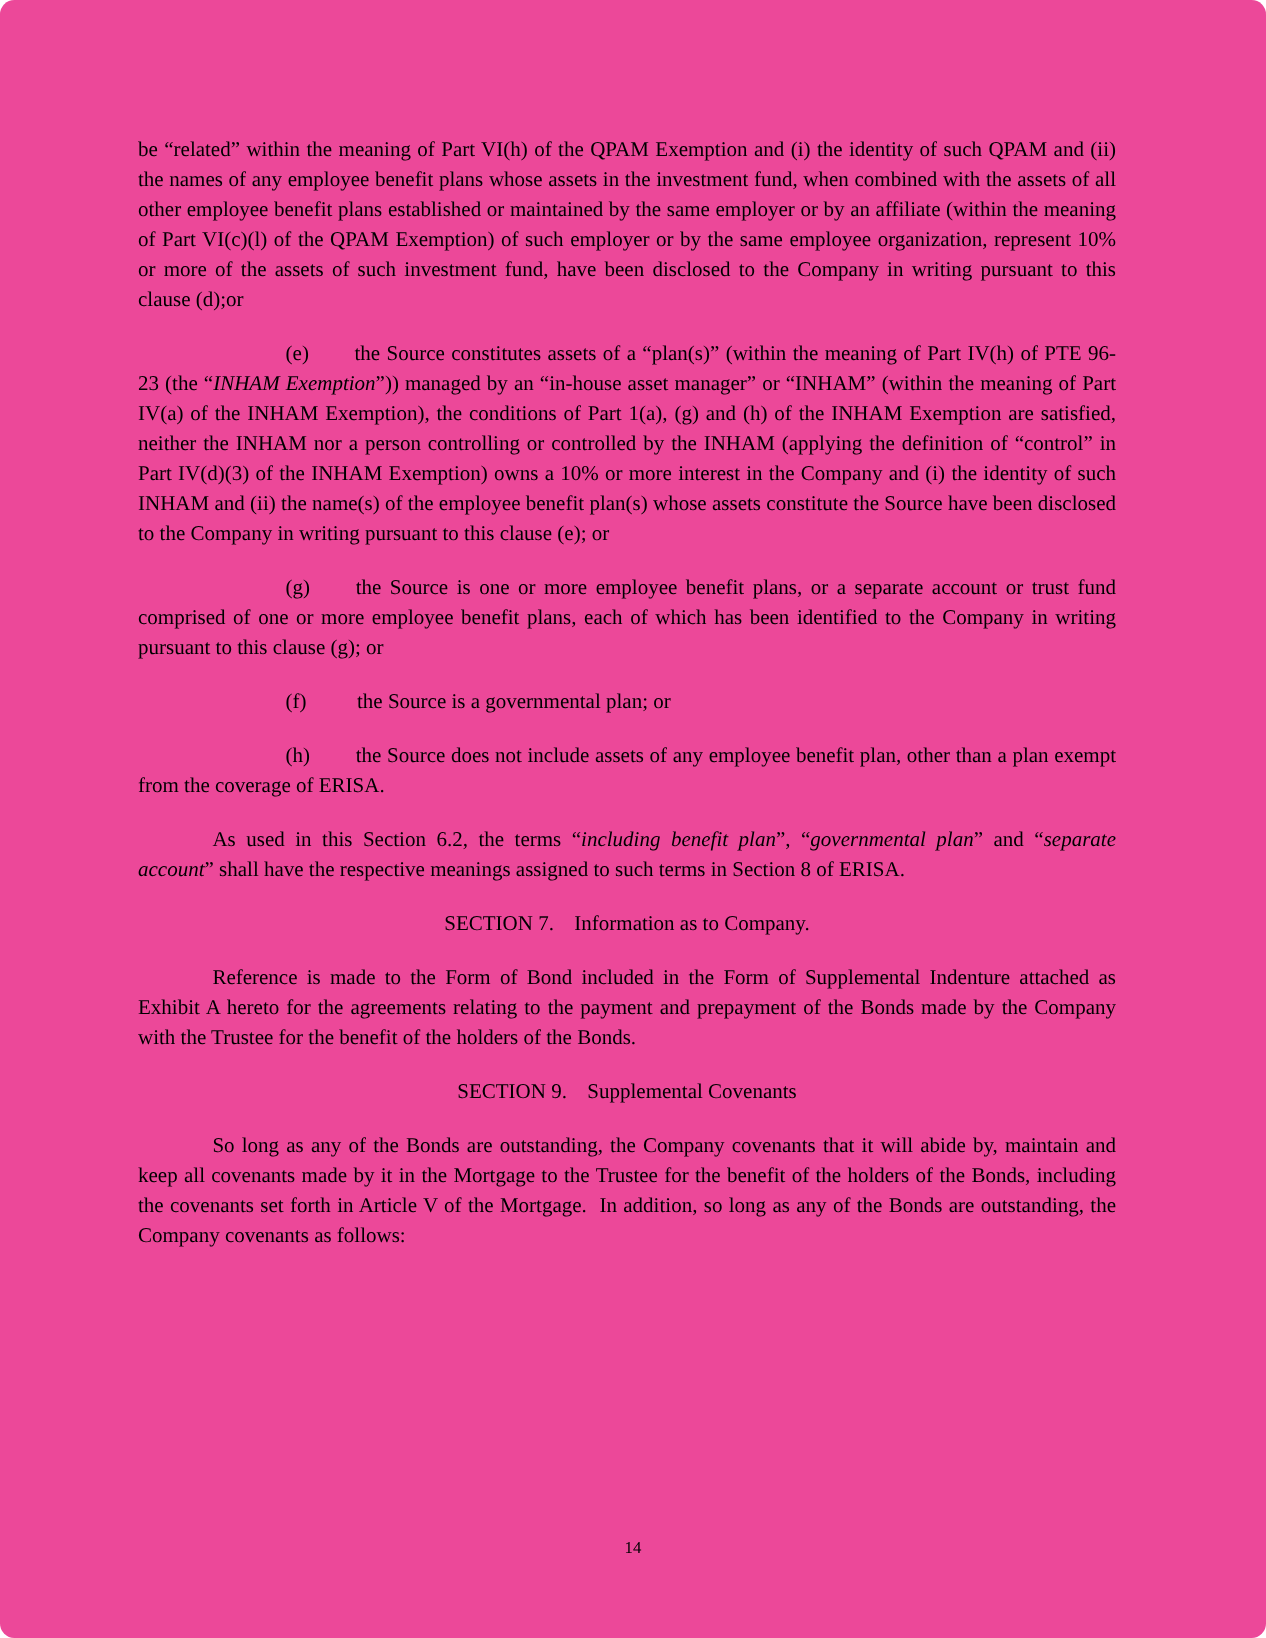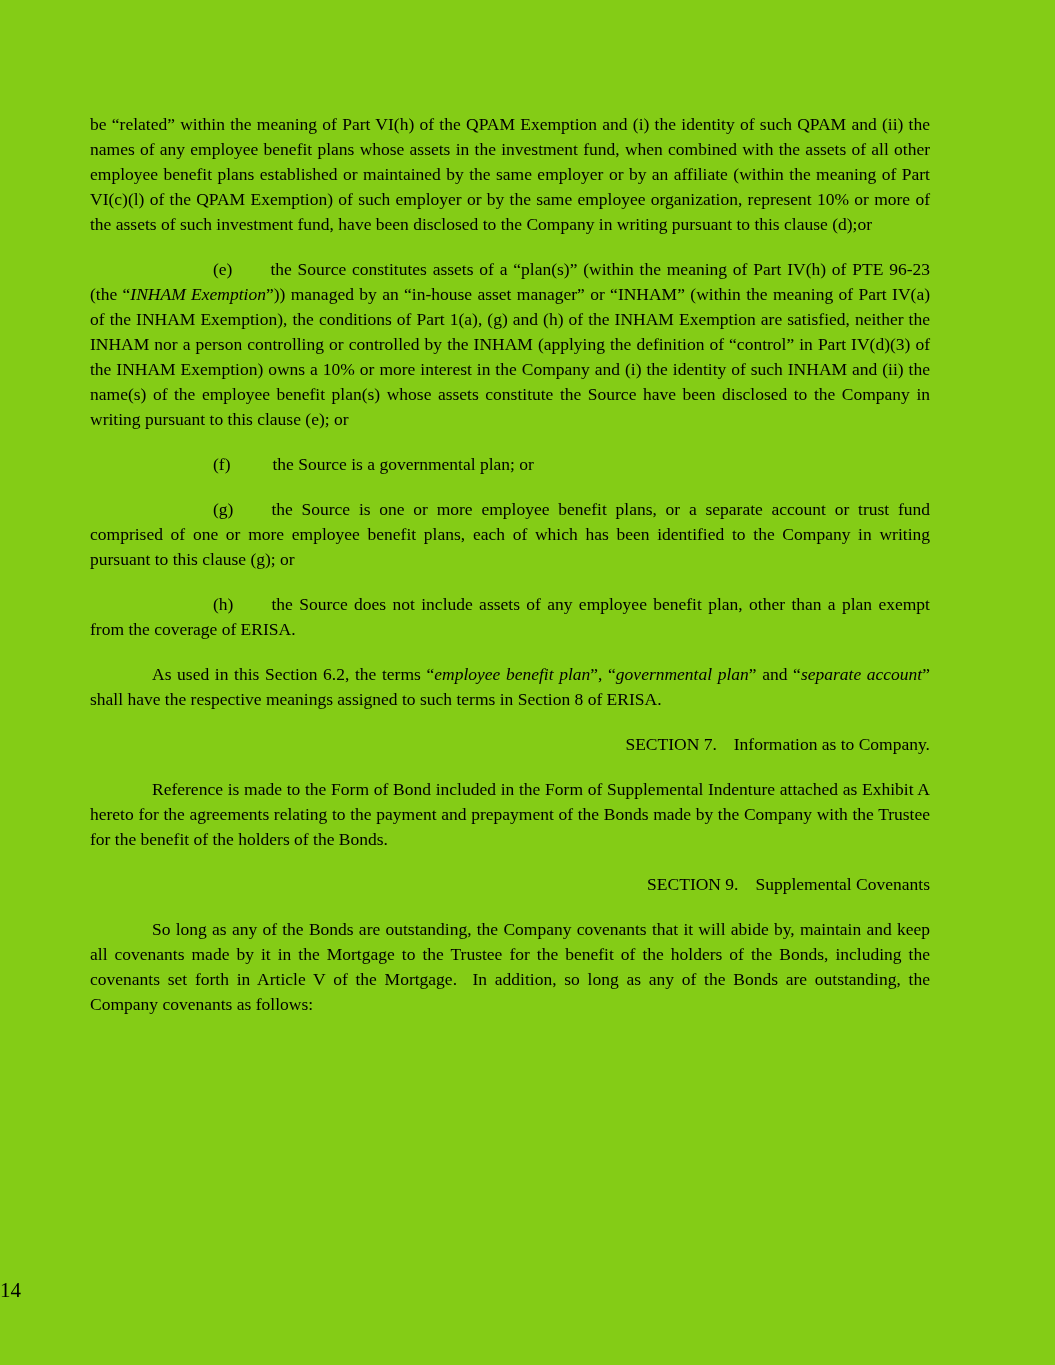--- a/index.html
+++ b/index.html
@@ -5,63 +5,65 @@
   html, body {
     margin: 0;
     padding: 0;
     background: #ffffff;
   }
   .page {
     position: relative;
     width: 1055px;
     height: 1365px;
     margin: 0 auto;
-    background: #84cc16;
+    background: #ec4899;
     box-sizing: border-box;
-    padding: 112px 125px 0 90px;
+    padding: 112px 125px 0 115px;
     font-family: "Liberation Serif", serif;
     font-size: 17.5px;
     line-height: 25px;
     color: #000000;
     overflow: hidden;
+    border-radius: 12px;
   }
   .para {
     margin: 0 0 20px 0;
     text-align: justify;
   }
   .heading {
     margin: 0 0 20px 0;
-    text-align: right;
+    text-align: center;
   }
   .para i, .heading i {
   }
   .gap {
     display: inline-block;
     height: 1px;
   }
   .page-number {
     position: absolute;
     left: 0;
     bottom: 62px;
     width: 100%;
+    text-align: center;
     font-family: "Liberation Serif", serif;
-    font-size: 21px;
+    font-size: 14px;
     color: #000000;
   }
 </style>
 </head>
 <body>
 
 <div class="page">
   <div>
       <p class="para"><span>be “related” within the meaning of Part VI(h) of the QPAM Exemption and (i) the identity of such QPAM and (ii) the names of any employee benefit plans whose assets in the investment fund, when combined with the assets of all other employee benefit plans established or maintained by the same employer or by an affiliate (within the meaning of Part VI(c)(l) of the QPAM Exemption) of such employer or by the same employee organization, represent 10% or more of the assets of such investment fund, have been disclosed to the Company in writing pursuant to this clause (d);or</span></p>
       <p class="para" style="text-indent: 123px;"><span>(e)</span><span class="gap" style="width: 38px;"></span><span>the Source constitutes assets of a “plan(s)” (within the meaning of Part IV(h) of PTE 96-23 (the “</span><i>INHAM Exemption</i><span>”)) managed by an “in-house asset manager” or “INHAM” (within the meaning of Part IV(a) of the INHAM Exemption), the conditions of Part 1(a), (g) and (h) of the INHAM Exemption are satisfied, neither the INHAM nor a person controlling or controlled by the INHAM (applying the definition of “control” in Part IV(d)(3) of the INHAM Exemption) owns a 10% or more interest in the Company and (i) the identity of such INHAM and (ii) the name(s) of the employee benefit plan(s) whose assets constitute the Source have been disclosed to the Company in writing pursuant to this clause (e); or</span></p>
+      <p class="para" style="text-indent: 123px;"><span>(g)</span><span class="gap" style="width: 38px;"></span><span>the Source is one or more employee benefit plans, or a separate account or trust fund comprised of one or more employee benefit plans, each of which has been identified to the Company in writing pursuant to this clause (g); or</span></p>
       <p class="para" style="text-indent: 123px;"><span>(f)</span><span class="gap" style="width: 42px;"></span><span>the Source is a governmental plan; or</span></p>
-      <p class="para" style="text-indent: 123px;"><span>(g)</span><span class="gap" style="width: 38px;"></span><span>the Source is one or more employee benefit plans, or a separate account or trust fund comprised of one or more employee benefit plans, each of which has been identified to the Company in writing pursuant to this clause (g); or</span></p>
       <p class="para" style="text-indent: 123px;"><span>(h)</span><span class="gap" style="width: 38px;"></span><span>the Source does not include assets of any employee benefit plan, other than a plan exempt from the coverage of ERISA.</span></p>
-      <p class="para" style="text-indent: 62px;"><span>As used in this Section 6.2, the terms “</span><i>employee benefit plan</i><span>”, “</span><i>governmental plan</i><span>” and “</span><i>separate account</i><span>” shall have the respective meanings assigned to such terms in Section 8 of ERISA.</span></p>
+      <p class="para" style="text-indent: 62px;"><span>As used in this Section 6.2, the terms “</span><i>including benefit plan</i><span>”, “</span><i>governmental plan</i><span>” and “</span><i>separate account</i><span>” shall have the respective meanings assigned to such terms in Section 8 of ERISA.</span></p>
       <p class="heading"><span>SECTION 7.</span><span class="gap" style="width: 17px;"></span><span>Information as to Company.</span></p>
       <p class="para" style="text-indent: 62px;"><span>Reference is made to the Form of Bond included in the Form of Supplemental Indenture attached as Exhibit A hereto for the agreements relating to the payment and prepayment of the Bonds made by the Company with the Trustee for the benefit of the holders of the Bonds.</span></p>
       <p class="heading"><span>SECTION 9.</span><span class="gap" style="width: 17px;"></span><span>Supplemental Covenants</span></p>
       <p class="para" style="text-indent: 62px;"><span>So long as any of the Bonds are outstanding, the Company covenants that it will abide by, maintain and keep all covenants made by it in the Mortgage to the Trustee for the benefit of the holders of the Bonds, including the covenants set forth in Article V of the Mortgage.&nbsp; In addition, so long as any of the Bonds are outstanding, the Company covenants as follows:</span></p>
     </div>
   <div class="page-number">14</div>
 </div>
 
 </body></html>

